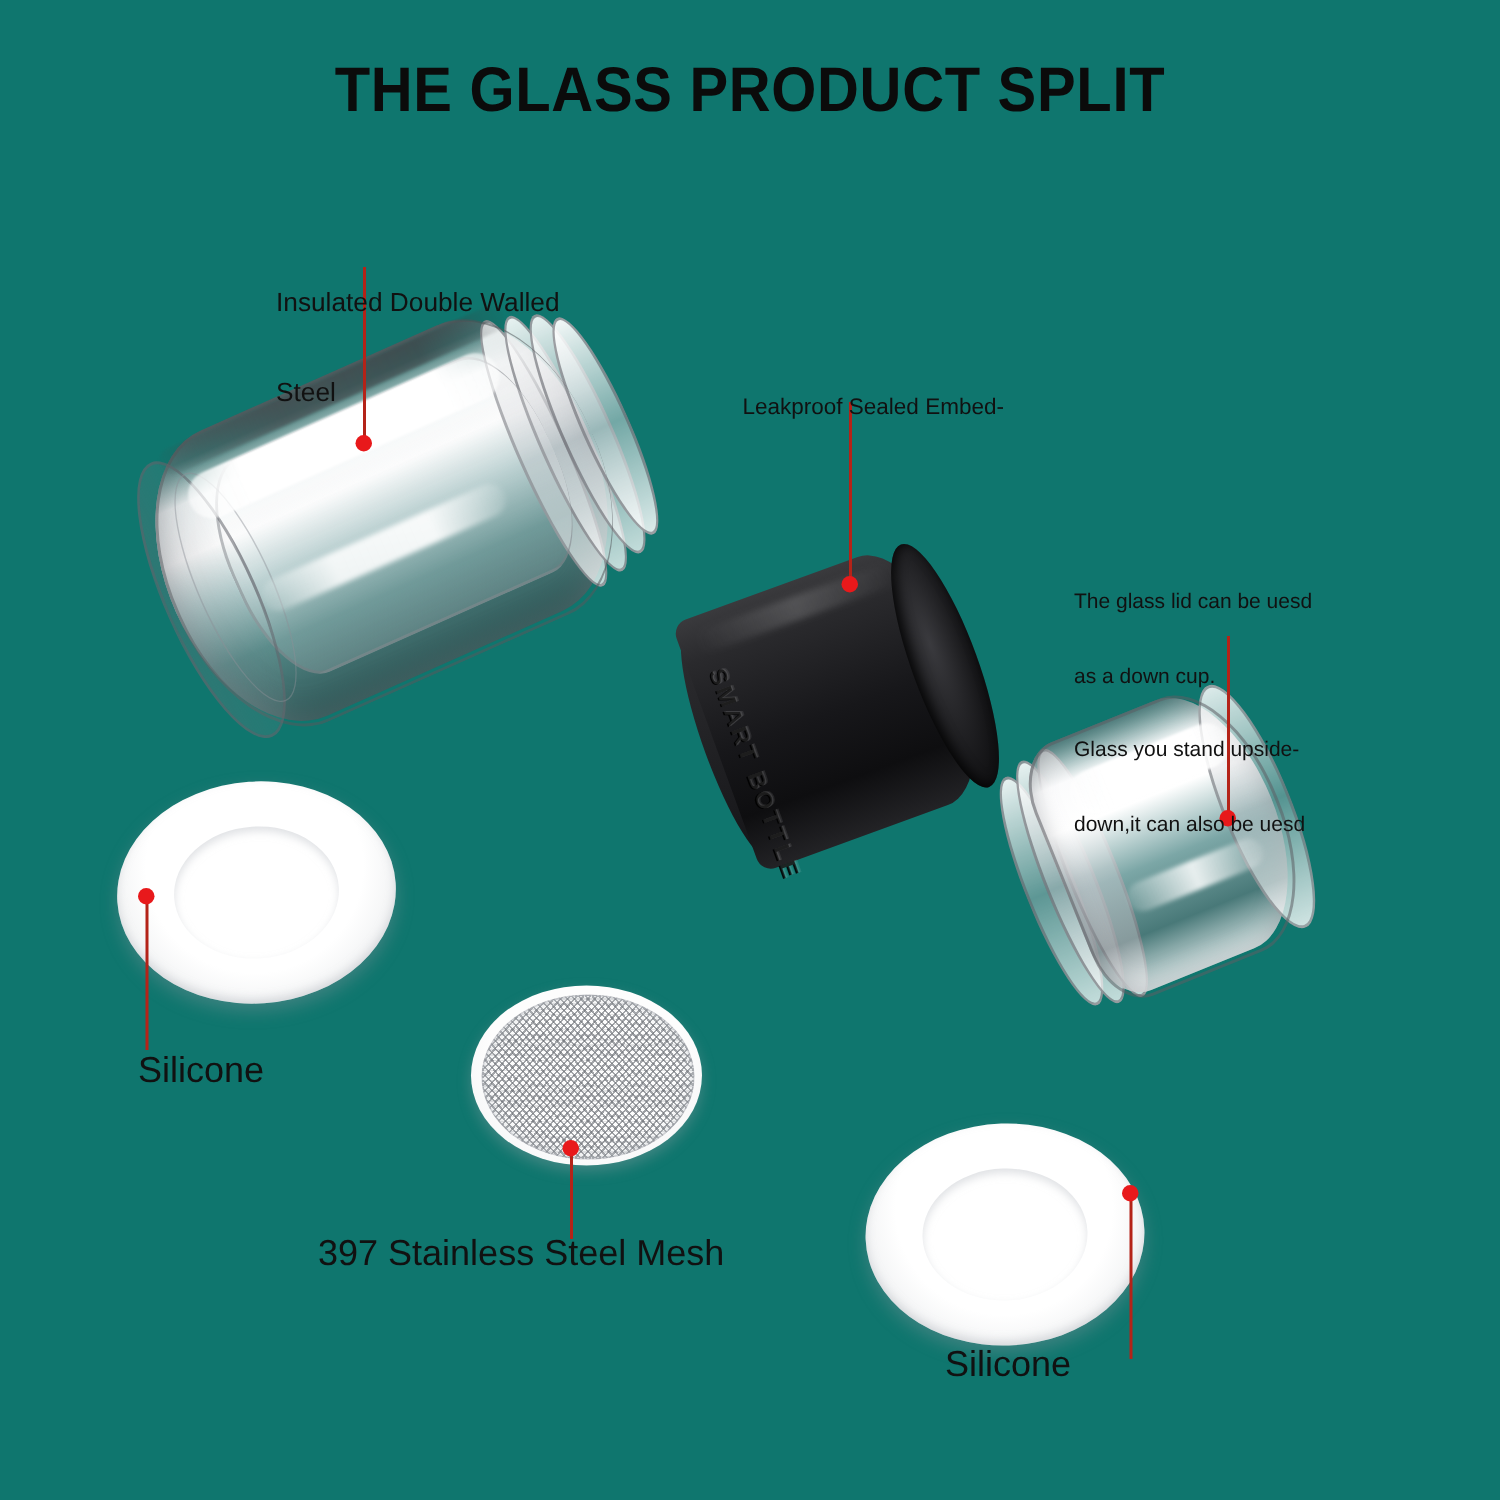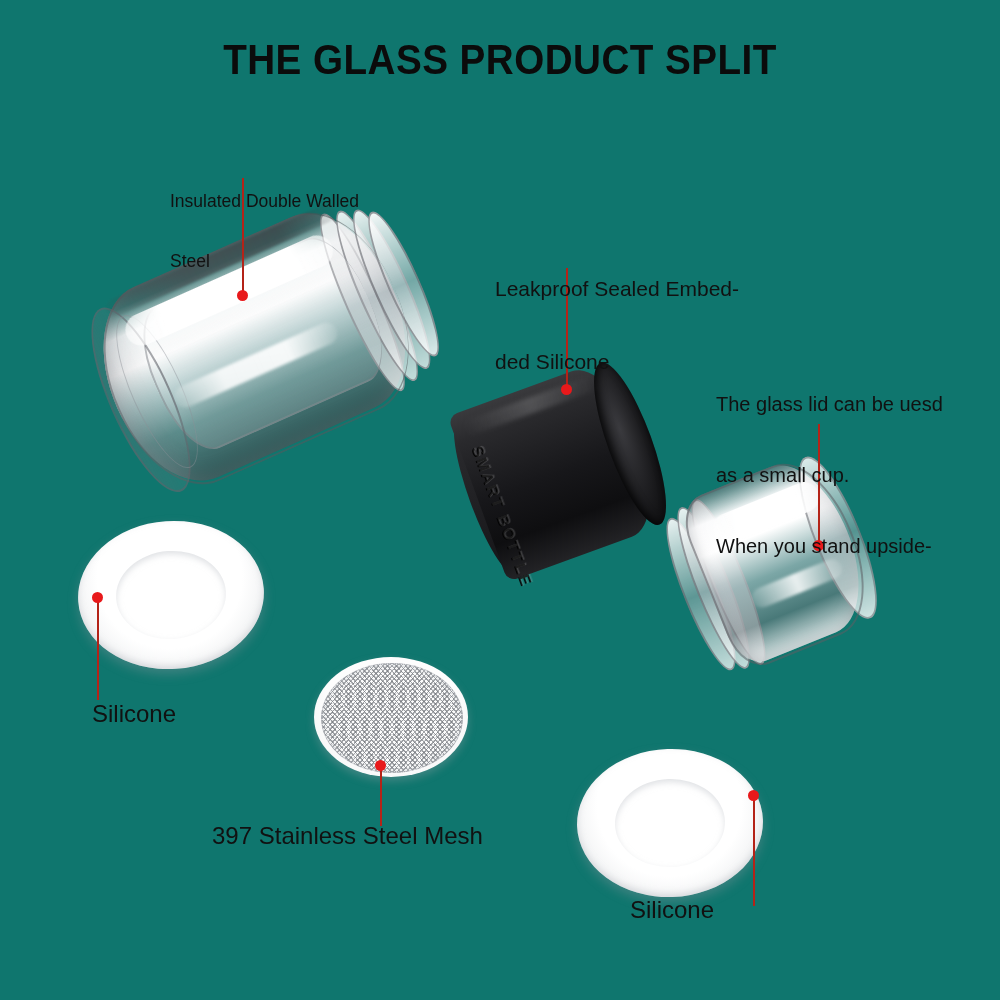--- a/index.html
+++ b/index.html
@@ -25,23 +25,23 @@
   }
 
   
   .callout{
     position:absolute;
     font-family:"Liberation Sans", sans-serif;
     color:#111;
     white-space:pre;
     line-height:1.16;
   }
-  .c-tl{left:170px;top:150px;font-size:17.5px;}
-  .c-tm{left:495px;top:228px;font-size:21px;}
-  .c-tr{left:716px;top:346px;font-size:20px;line-height:1.18;}
+  .c-tl{left:184px;top:150px;font-size:17.5px;}
+  .c-tm{left:495px;top:228px;font-size:15px;text-align:center;}
+  .c-tr{left:716px;top:359px;font-size:14px;line-height:1.18;}
   .c-sil1{left:92px;top:700px;font-size:24px;}
   .c-mesh{left:212px;top:822px;font-size:24px;}
   .c-sil2{left:630px;top:896px;font-size:24px;}
 
   
   .leader{position:absolute;background:#b42318;width:1.6px;}
   .dot{position:absolute;width:11px;height:11px;border-radius:50%;background:#e8191b;}
 
   
   #bottle{
@@ -313,26 +313,26 @@
   <div class="leader" style="left:753px;top:796px;height:110px;"></div>
   <div class="dot" style="left:748px;top:790px;"></div>
 
   <div class="callout c-tl">
     <div>Insulated Double Walled</div>
     <div>Steel</div>
   </div>
 
   <div class="callout c-tm">
     <div>Leakproof Sealed Embed-</div>
-    <div>ded Silicone</div>
   </div>
 
   <div class="callout c-tr">
     <div>The glass lid can be uesd</div>
-    <div>as a small cup.</div>
-    <div>When you stand upside-</div>
+    <div>as a down cup.</div>
+    <div>Glass you stand upside-</div>
+    <div>down,it can also be uesd</div>
   </div>
 
   <div class="callout c-sil1">Silicone</div>
   <div class="callout c-mesh">397 Stainless Steel Mesh</div>
   <div class="callout c-sil2">Silicone</div>
 
 </div>
 
 </body></html>

